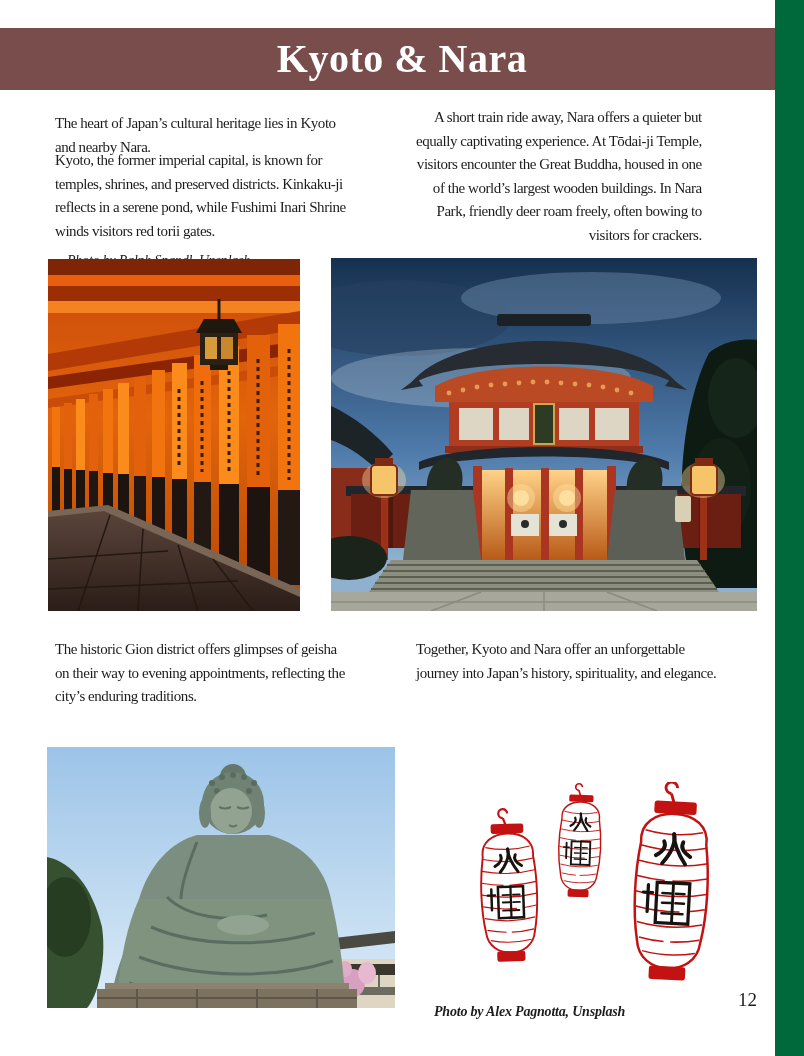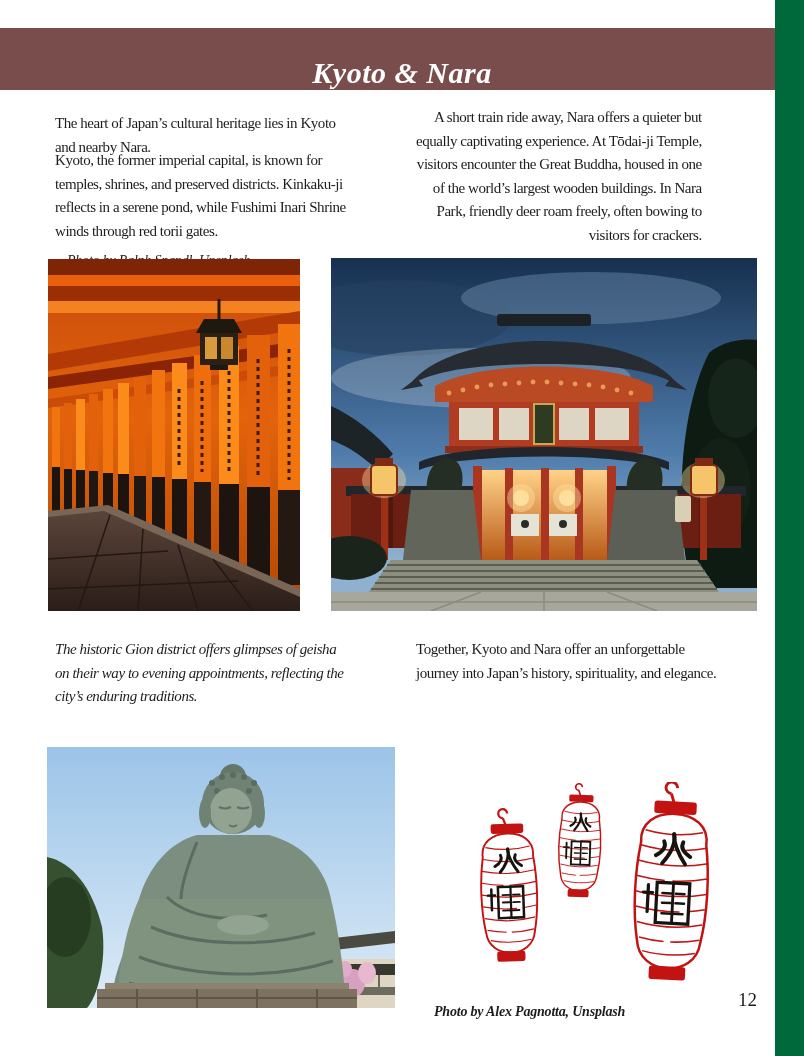--- a/index.html
+++ b/index.html
@@ -7,23 +7,23 @@
   .page{
     position:relative;width:804px;height:1056px;background:#ffffff;
     margin:0 auto;overflow:hidden;
     font-family:"Liberation Serif","DejaVu Serif",serif;color:#1e1c1b;
   }
   .header-bar{
     position:absolute;left:0;top:28px;width:775px;height:62px;
     background:#7a4d4d;
   }
   .title{
-    position:absolute;left:0;top:42px;width:804px;height:62px;line-height:62px;
-    text-align:center;color:#ffffff;font-size:30px;font-weight:bold;
-    letter-spacing:.5px;margin:0;font-style:italic;
+    position:absolute;left:0;top:28px;width:804px;height:62px;line-height:62px;
+    text-align:center;color:#ffffff;font-size:40px;font-weight:bold;
+    letter-spacing:.5px;margin:0;
   }
   .accent-stripe{
     position:absolute;left:775px;top:0;width:29px;height:1056px;background:#00693c;
   }
   .body-text{
     position:absolute;font-size:15px;line-height:23.5px;letter-spacing:-0.45px;
     white-space:pre-line;margin:0;max-width:358px;
   }
   .credit{
     position:absolute;font-size:14px;font-style:italic;letter-spacing:-0.2px;
@@ -41,21 +41,21 @@
 
   <div class="header-bar"></div>
   <div class="accent-stripe"></div>
   <h1 class="title">Kyoto &amp; Nara</h1>
 
   <p class="body-text" style="left:55px;top:112px;">The heart of Japan’s cultural heritage lies in Kyoto
 and nearby Nara.</p>
   <p class="body-text" style="left:55px;top:149px;">Kyoto, the former imperial capital, is known for
 temples, shrines, and preserved districts. Kinkaku-ji
 reflects in a serene pond, while Fushimi Inari Shrine
-winds through red torii gates.</p>
+winds visitors red torii gates.</p>
   <p class="body-text" style="left:416px;top:106px;text-align:right;">A short train ride away, Nara offers a quieter but
 equally captivating experience. At Tōdai-ji Temple,
 visitors encounter the Great Buddha, housed in one
 of the world’s largest wooden buildings. In Nara
 Park, friendly deer roam freely, often bowing to
 visitors for crackers.</p>
 
   <p class="credit" style="left:51px;top:237px;">Photo by Ralph Spandl, Unsplash</p>
 
   <svg class="figure" style="left:48px;top:259px;" width="252" height="352" viewBox="0 0 252 352" role="img">
@@ -259,21 +259,21 @@
     <g stroke="#8b8b7f" stroke-width="1.5">
       <line x1="100" y1="353" x2="150" y2="334"></line>
         <line x1="213" y1="353" x2="213" y2="334"></line>
         <line x1="326" y1="353" x2="276" y2="334"></line>
         <line x1="0" y1="344" x2="426" y2="344"></line>
     </g>
     <ellipse cx="18" cy="300" rx="38" ry="22" fill="#1a241a"></ellipse>
   </svg>
 
 
-  <p class="body-text" style="left:55px;top:638px;font-style:italic;">The historic Gion district offers glimpses of geisha
+  <p class="body-text" style="left:55px;top:638px;">The historic Gion district offers glimpses of geisha
 on their way to evening appointments, reflecting the
 city’s enduring traditions.</p>
   <p class="body-text" style="left:416px;top:638px;">Together, Kyoto and Nara offer an unforgettable
 journey into Japan’s history, spirituality, and elegance.</p>
 
   <svg class="figure" style="left:47px;top:747px;" width="348" height="261" viewBox="0 0 348 261" role="img">
     <defs>
       <linearGradient id="bsky" x1="0" y1="0" x2="0" y2="1">
         <stop offset="0" stop-color="#9cc4e8"></stop>
           <stop offset="1" stop-color="#dcebf7"></stop>

